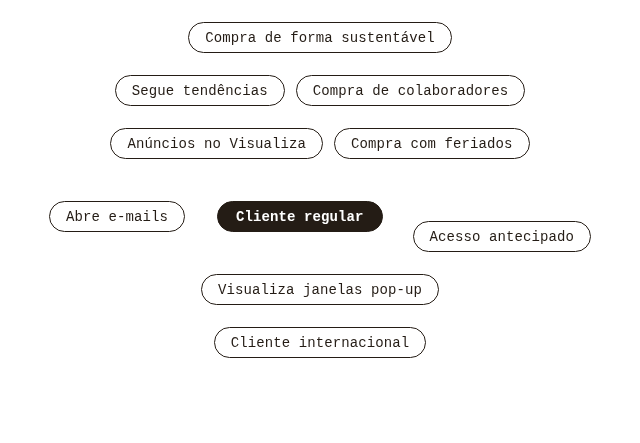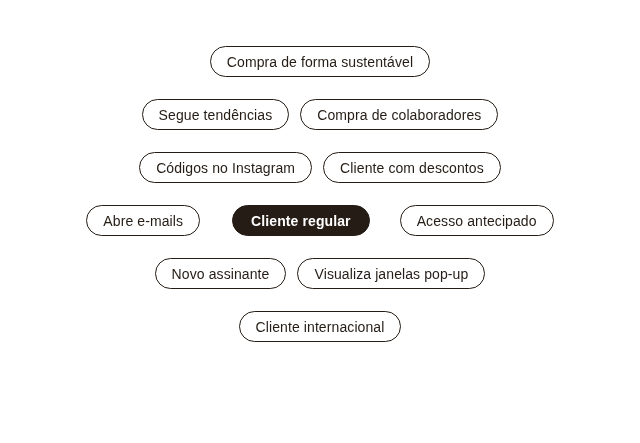--- a/index.html
+++ b/index.html
@@ -5,27 +5,27 @@
   html, body {
     margin: 0;
     padding: 0;
     background: #ffffff;
   }
   .canvas {
     position: relative;
     width: 640px;
     height: 397px;
     background: var(--canvas-bg, #ffffff);
-    font-family: Liberation Sans, sans-serif;
+    font-family: Liberation Mono, monospace;
     overflow: hidden;
     box-sizing: border-box;
     display: flex;
     flex-direction: column;
     align-items: center;
-    padding-top: 46px;
+    padding-top: 22px;
     gap: 22px;
   }
   .row {
     display: flex;
     align-items: center;
     gap: 11px;
     flex: 0 0 auto;
   }
   .pill {
     height: 31px;
@@ -47,50 +47,49 @@
   }
   .pill.selected {
     background: var(--pill-selected-bg, #241c15);
     border-color: var(--pill-selected-bg, #241c15);
     color: var(--pill-selected-text, #ffffff);
     font-weight: 600;
     padding: 0 18px;
   }
   
   .gap-sm { margin-left: 7px; }
-  .gap-md { margin-left: 19px; }
+  .gap-md { margin-left: 19px; margin-top: 40px; }
   .gap-lg { margin-left: 21px; }
 </style>
 </head>
 <body>
 
 <div class="canvas">
 
   <div class="row">
     <div class="pill">Compra de forma sustentável</div>
   </div>
 
   <div class="row">
     <div class="pill">Segue tendências</div>
     <div class="pill">Compra de colaboradores</div>
   </div>
 
   <div class="row">
-    <div class="pill">Códigos no Instagram</div>
-    <div class="pill">Cliente com descontos</div>
+    <div class="pill">Anúncios no Visualiza</div>
+    <div class="pill">Compra com feriados</div>
   </div>
 
   <div class="row">
     <div class="pill">Abre e-mails</div>
     <div class="pill selected gap-lg">Cliente regular</div>
     <div class="pill gap-md">Acesso antecipado</div>
   </div>
 
   <div class="row">
-    <div class="pill">Novo assinante</div>
     <div class="pill">Visualiza janelas pop-up</div>
   </div>
 
 
   <div class="row">
     <div class="pill">Cliente internacional</div>
   </div>
 
 </div>
 

